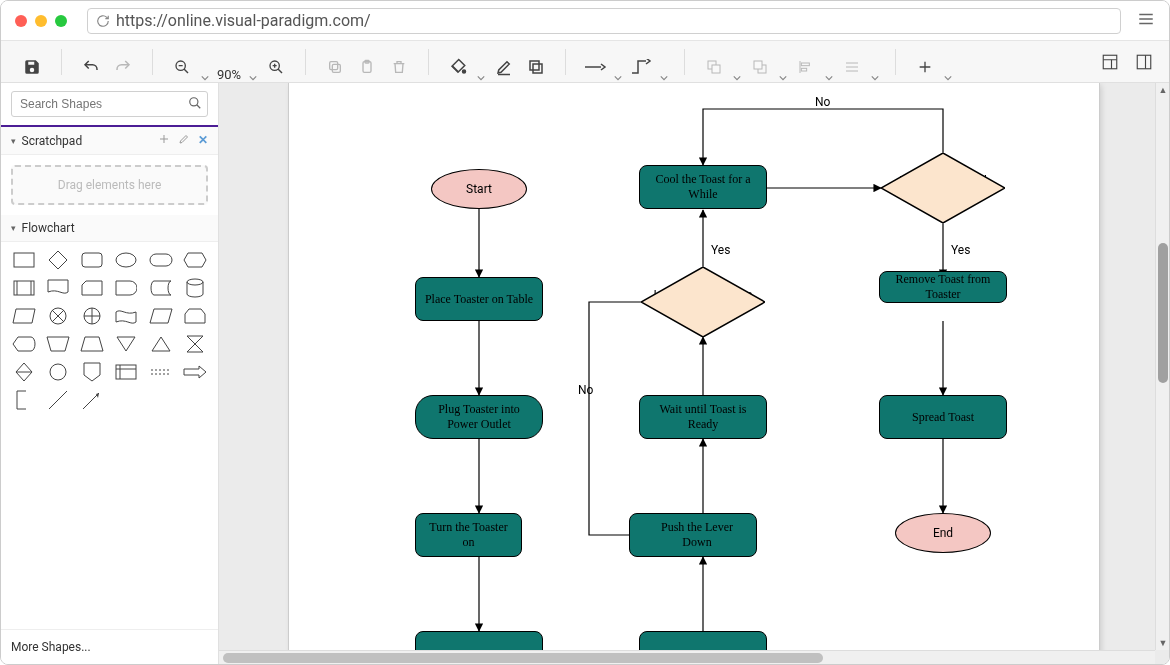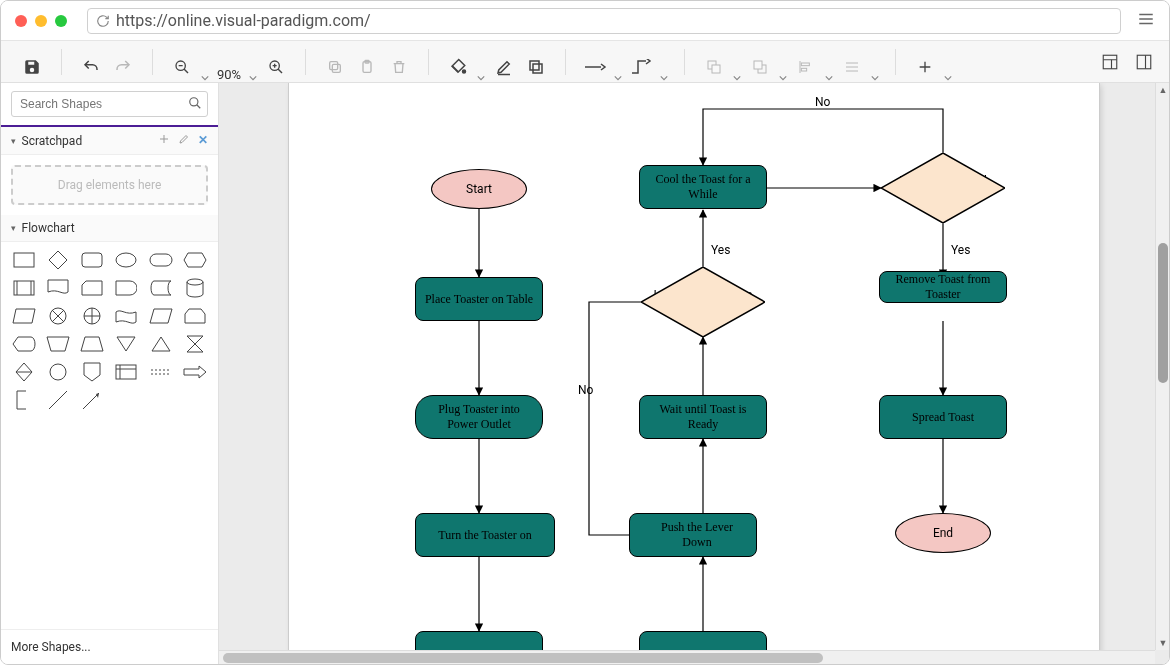--- a/index.html
+++ b/index.html
@@ -562,21 +562,21 @@
 
       <div class="node terminator" style="left:142px; top:86px; width:96px; height:40px;">
           <span>Start</span>
         </div>
       <div class="node process" style="left:126px; top:194px; width:128px; height:44px;">
           <span>Place Toaster on Table</span>
         </div>
       <div class="node process" style="left:126px; top:312px; width:128px; height:44px;border-radius:18px;">
           <span>Plug Toaster into Power Outlet</span>
         </div>
-      <div class="node process" style="left:126px; top:430px; width:140px; height:44px;">
+      <div class="node process" style="left:126px; top:430px; width:107px; height:44px;">
           <span>Turn the Toaster on</span>
         </div>
       <div class="node process" style="left:126px; top:548px; width:128px; height:44px; overflow:hidden;"></div>
 
       <div class="node process" style="left:350px; top:82px; width:128px; height:44px;">
           <span>Cool the Toast for a While</span>
         </div>
       <div class="node" style="left:352px; top:184px; width:124px; height:70px;">
         <svg width="124" height="70" style="position:absolute;left:0;top:0;">
             <polygon points="62,0 124,35 62,70 0,35" fill="#fce5cd" stroke="#000" stroke-width="1.5"></polygon>

